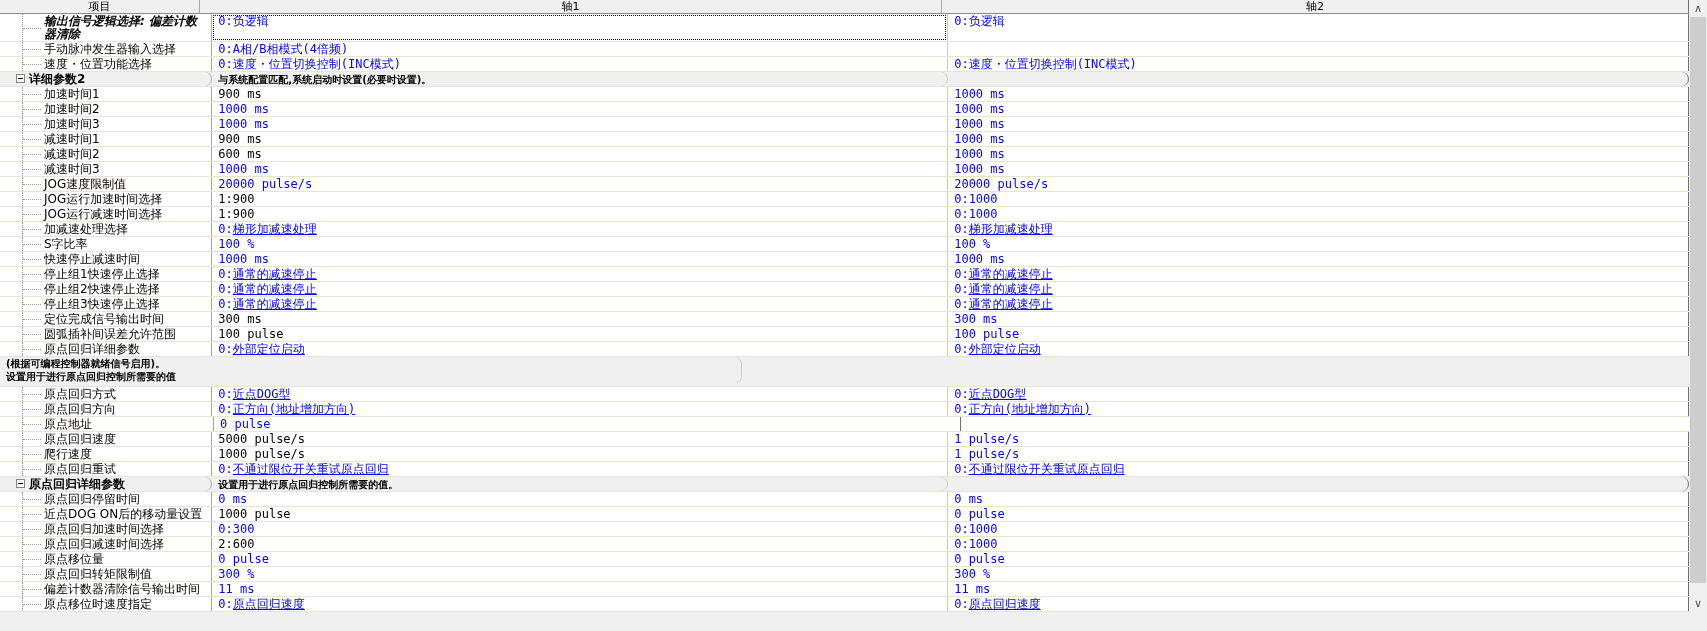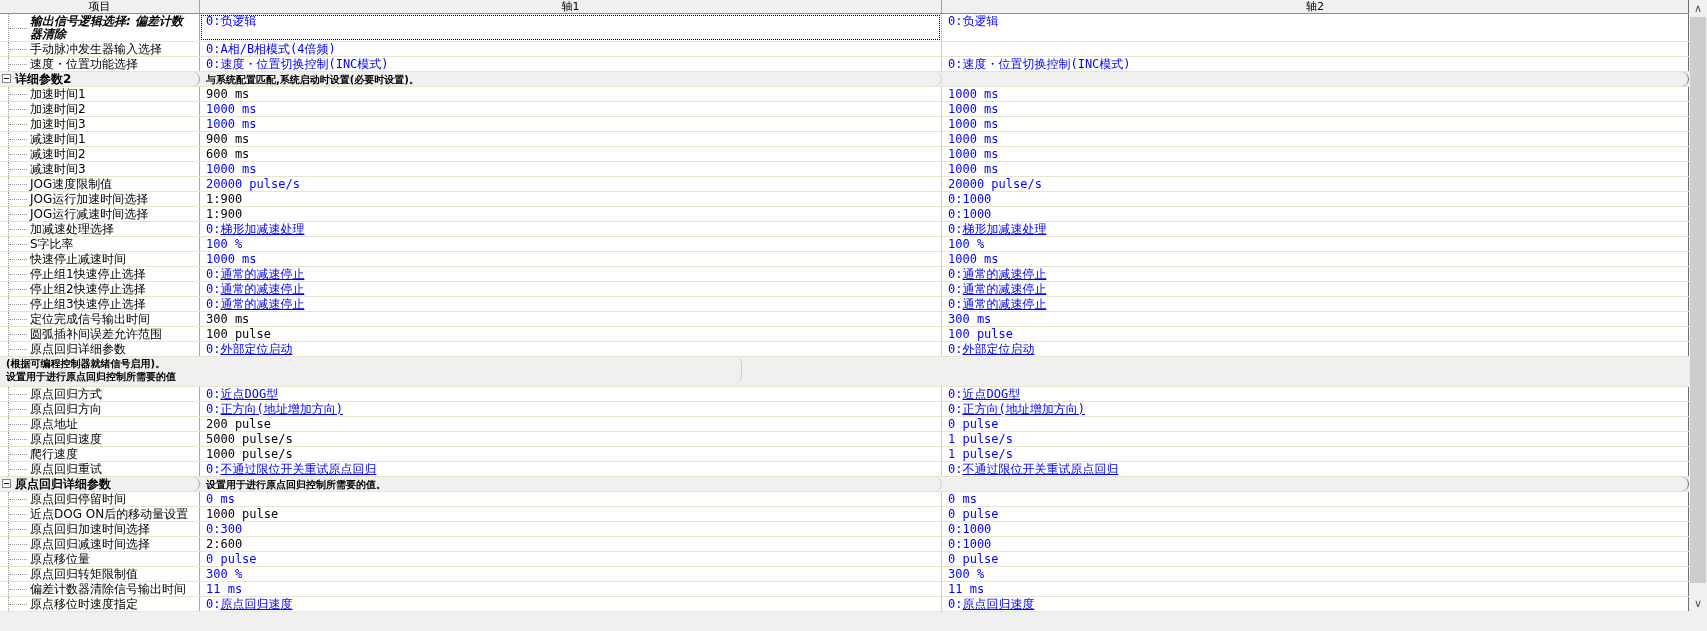--- a/index.html
+++ b/index.html
@@ -12,21 +12,21 @@
          border-bottom:1px solid #8b8b8b; font-size:11px; line-height:13px; color:#000; }
   .hc { box-sizing:border-box; text-align:center; border-right:1px solid #a6a6a6; overflow:hidden; }
   .hc.w1 { width:200px; } .hc.w2 { width:742px; } .hc.w3 { width:747px; border-right:1px solid #707070; }
 
   .row { display:flex; height:15px; box-sizing:border-box; border-bottom:1px solid #e8e4d2;
          background:#fff; font-size:12px; }
   .row.tall  { height:28px; }
   .row.tall2 { height:30px;flex-direction:column; }
   .row.section { background:#f0f0f0; }
 
-  .c1 { position:relative; width:200px; box-sizing:border-box; border-right:1px solid #a6a6a6; overflow:hidden; }
+  .c1 { position:relative; width:200px; box-sizing:border-box; border-right:1px solid #a6a6a6; overflow:hidden;margin-left:14px; }
   .c2 { position:relative; width:742px; box-sizing:border-box; border-right:1px solid #cfcbbb; overflow:hidden; }
   .c3 { position:relative; width:747px; box-sizing:border-box; border-right:1px solid #707070; overflow:hidden; }
   .row.section .c1, .row.section .c2, .row.section .c3 { background:#f0f0f0;border-radius:7px; }
 
   
   .tv { position:absolute; left:8px; top:0; bottom:0; border-left:1px dotted #9a9a9a; }
   .th { position:absolute; left:9px; width:18px; border-top:1px dotted #9a9a9a; top:7px; }
   .row.tall .th { top:14px; }
   .ilabel { position:absolute; left:30px; top:1px; line-height:13px; color:#000; white-space:nowrap; }
   .row.tall .ilabel { white-space:normal; width:162px; font-weight:bold; font-style:italic; }
@@ -389,23 +389,20 @@
           <div class="c3">
             <span class="val v-blue"><span>0:</span><span class="un">正方向(地址增加方向)</span></span>
           </div>
         </div>
         <div class="row">
           <div class="c1">
             <div class="tv"></div>
             <div class="th"></div>
             <span class="ilabel">原点地址</span>
           </div>
-          <div class="c2">
-            <span class="val v-black">200 pulse</span>
-          </div>
           <div class="c3">
             <span class="val v-blue">0 pulse</span>
           </div>
         </div>
         <div class="row">
           <div class="c1">
             <div class="tv"></div>
             <div class="th"></div>
             <span class="ilabel">原点回归速度</span>
           </div>

